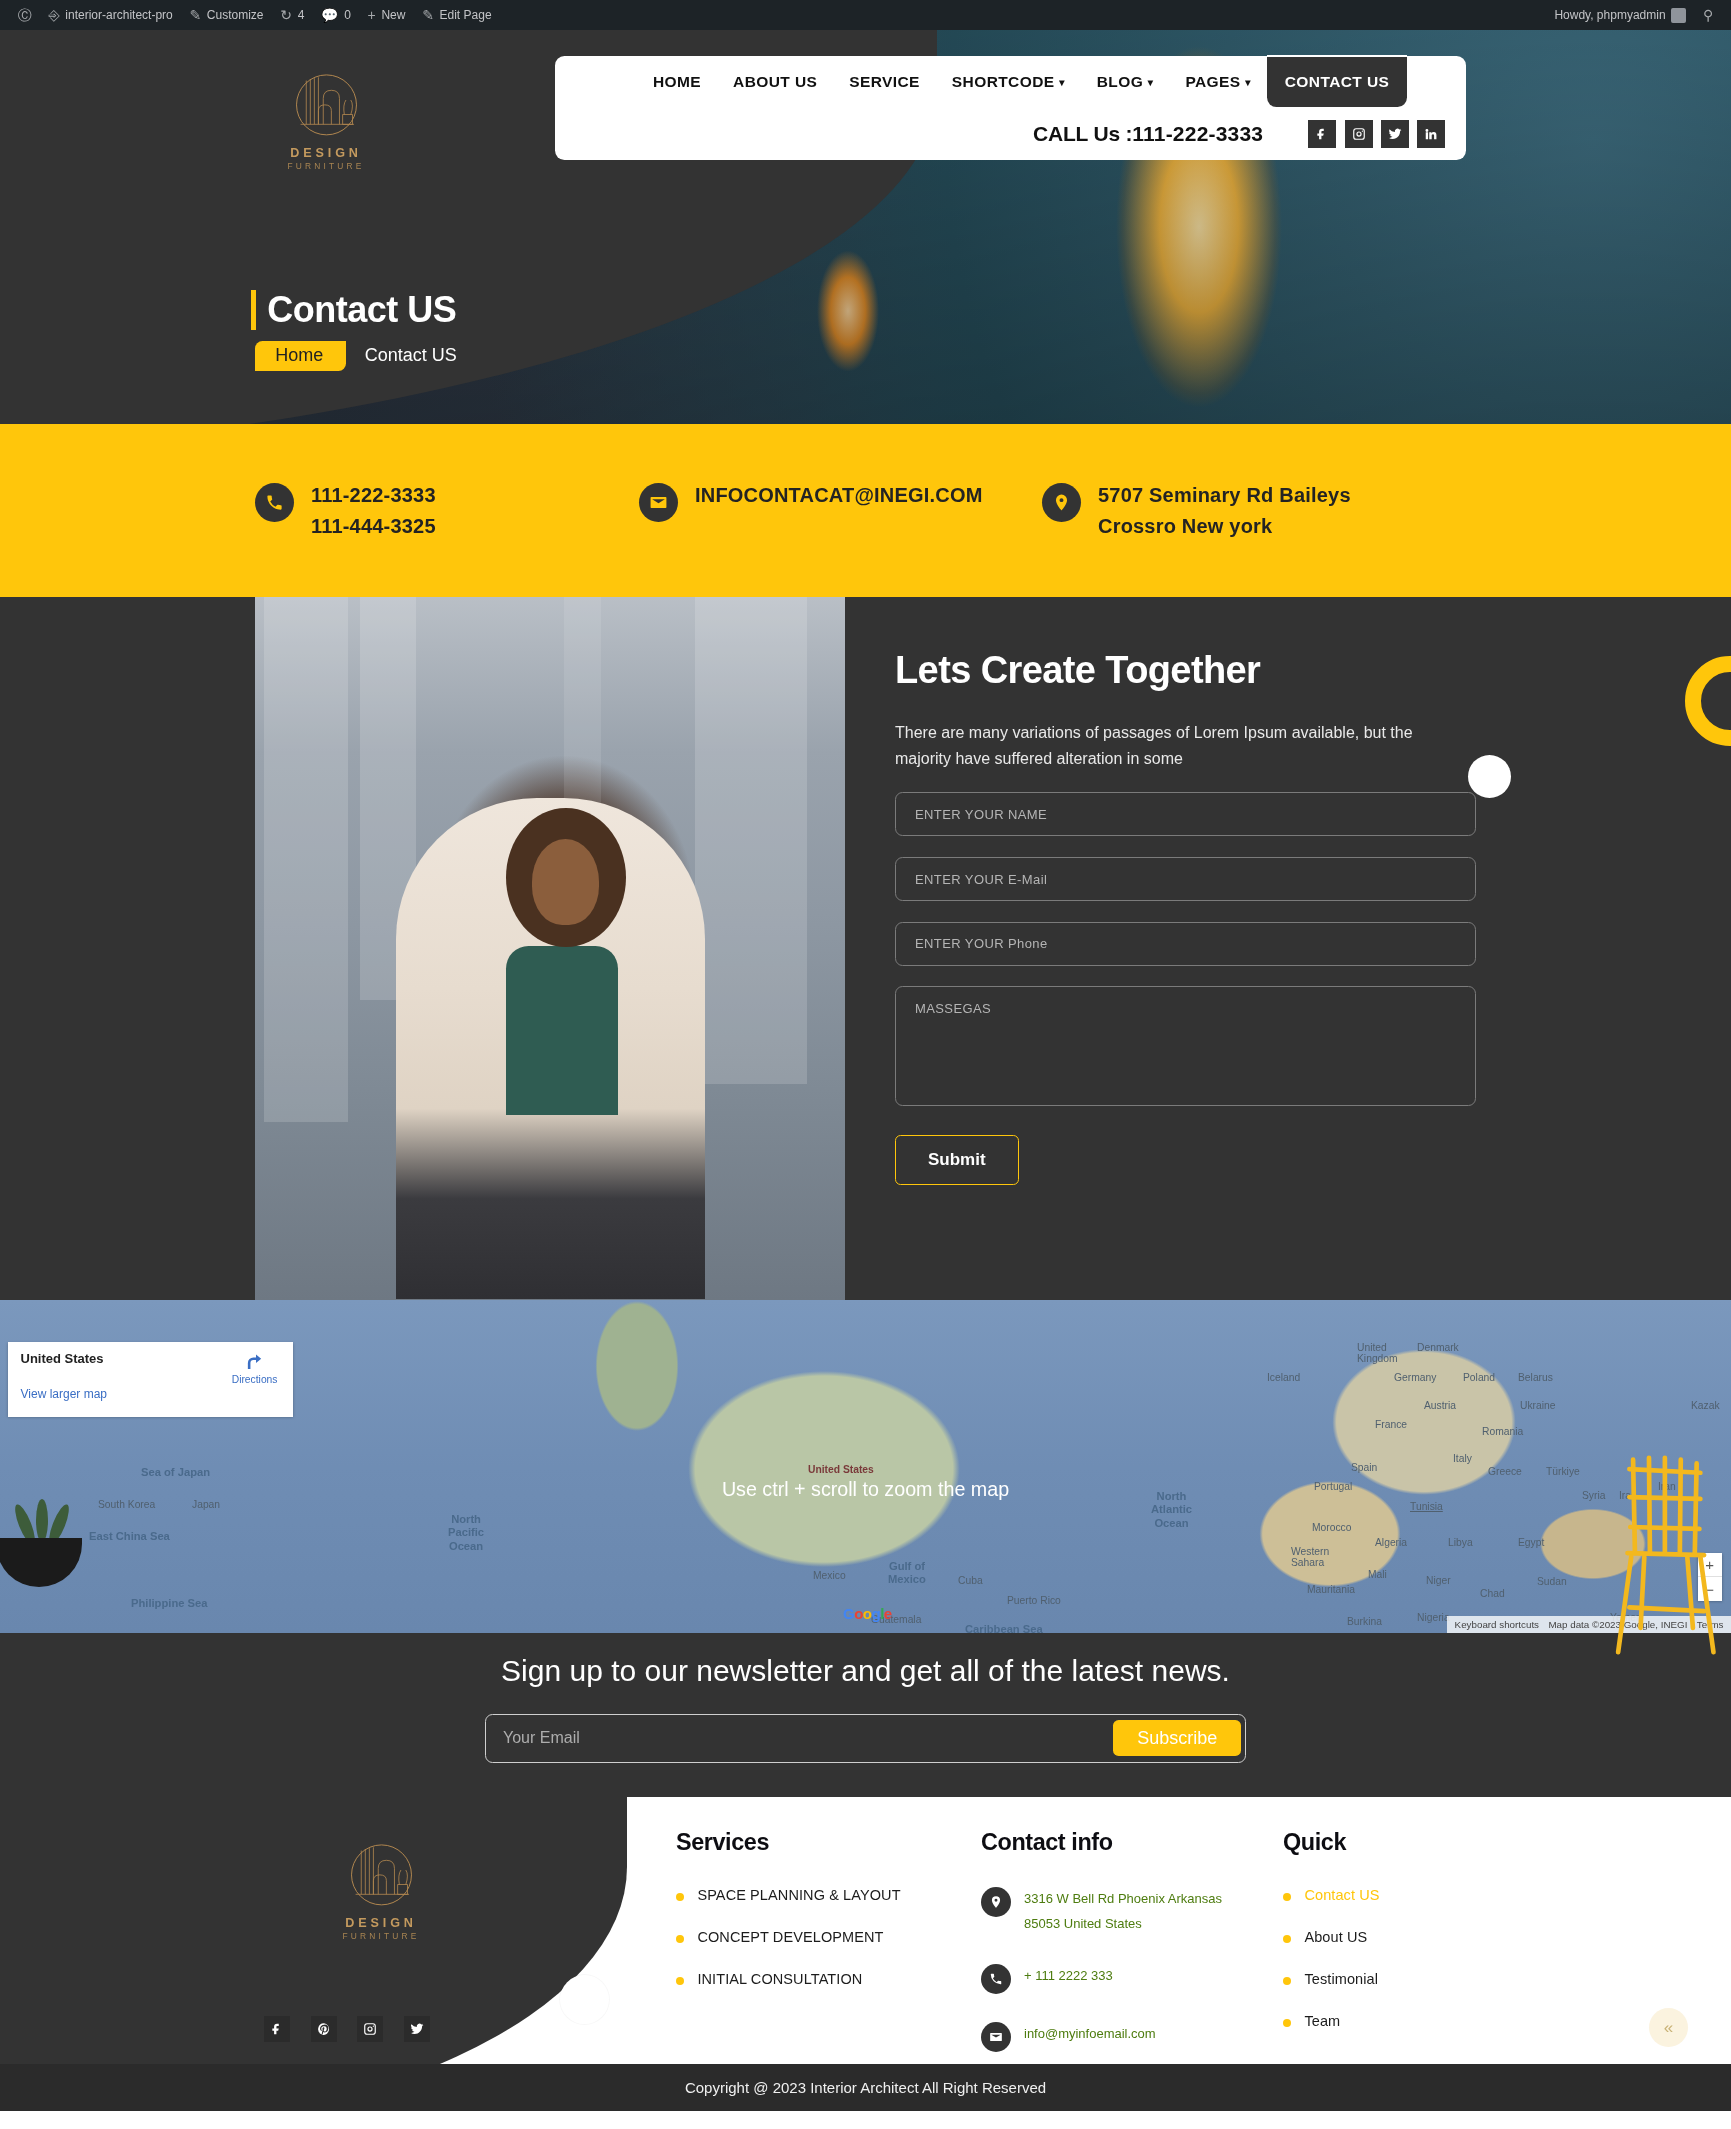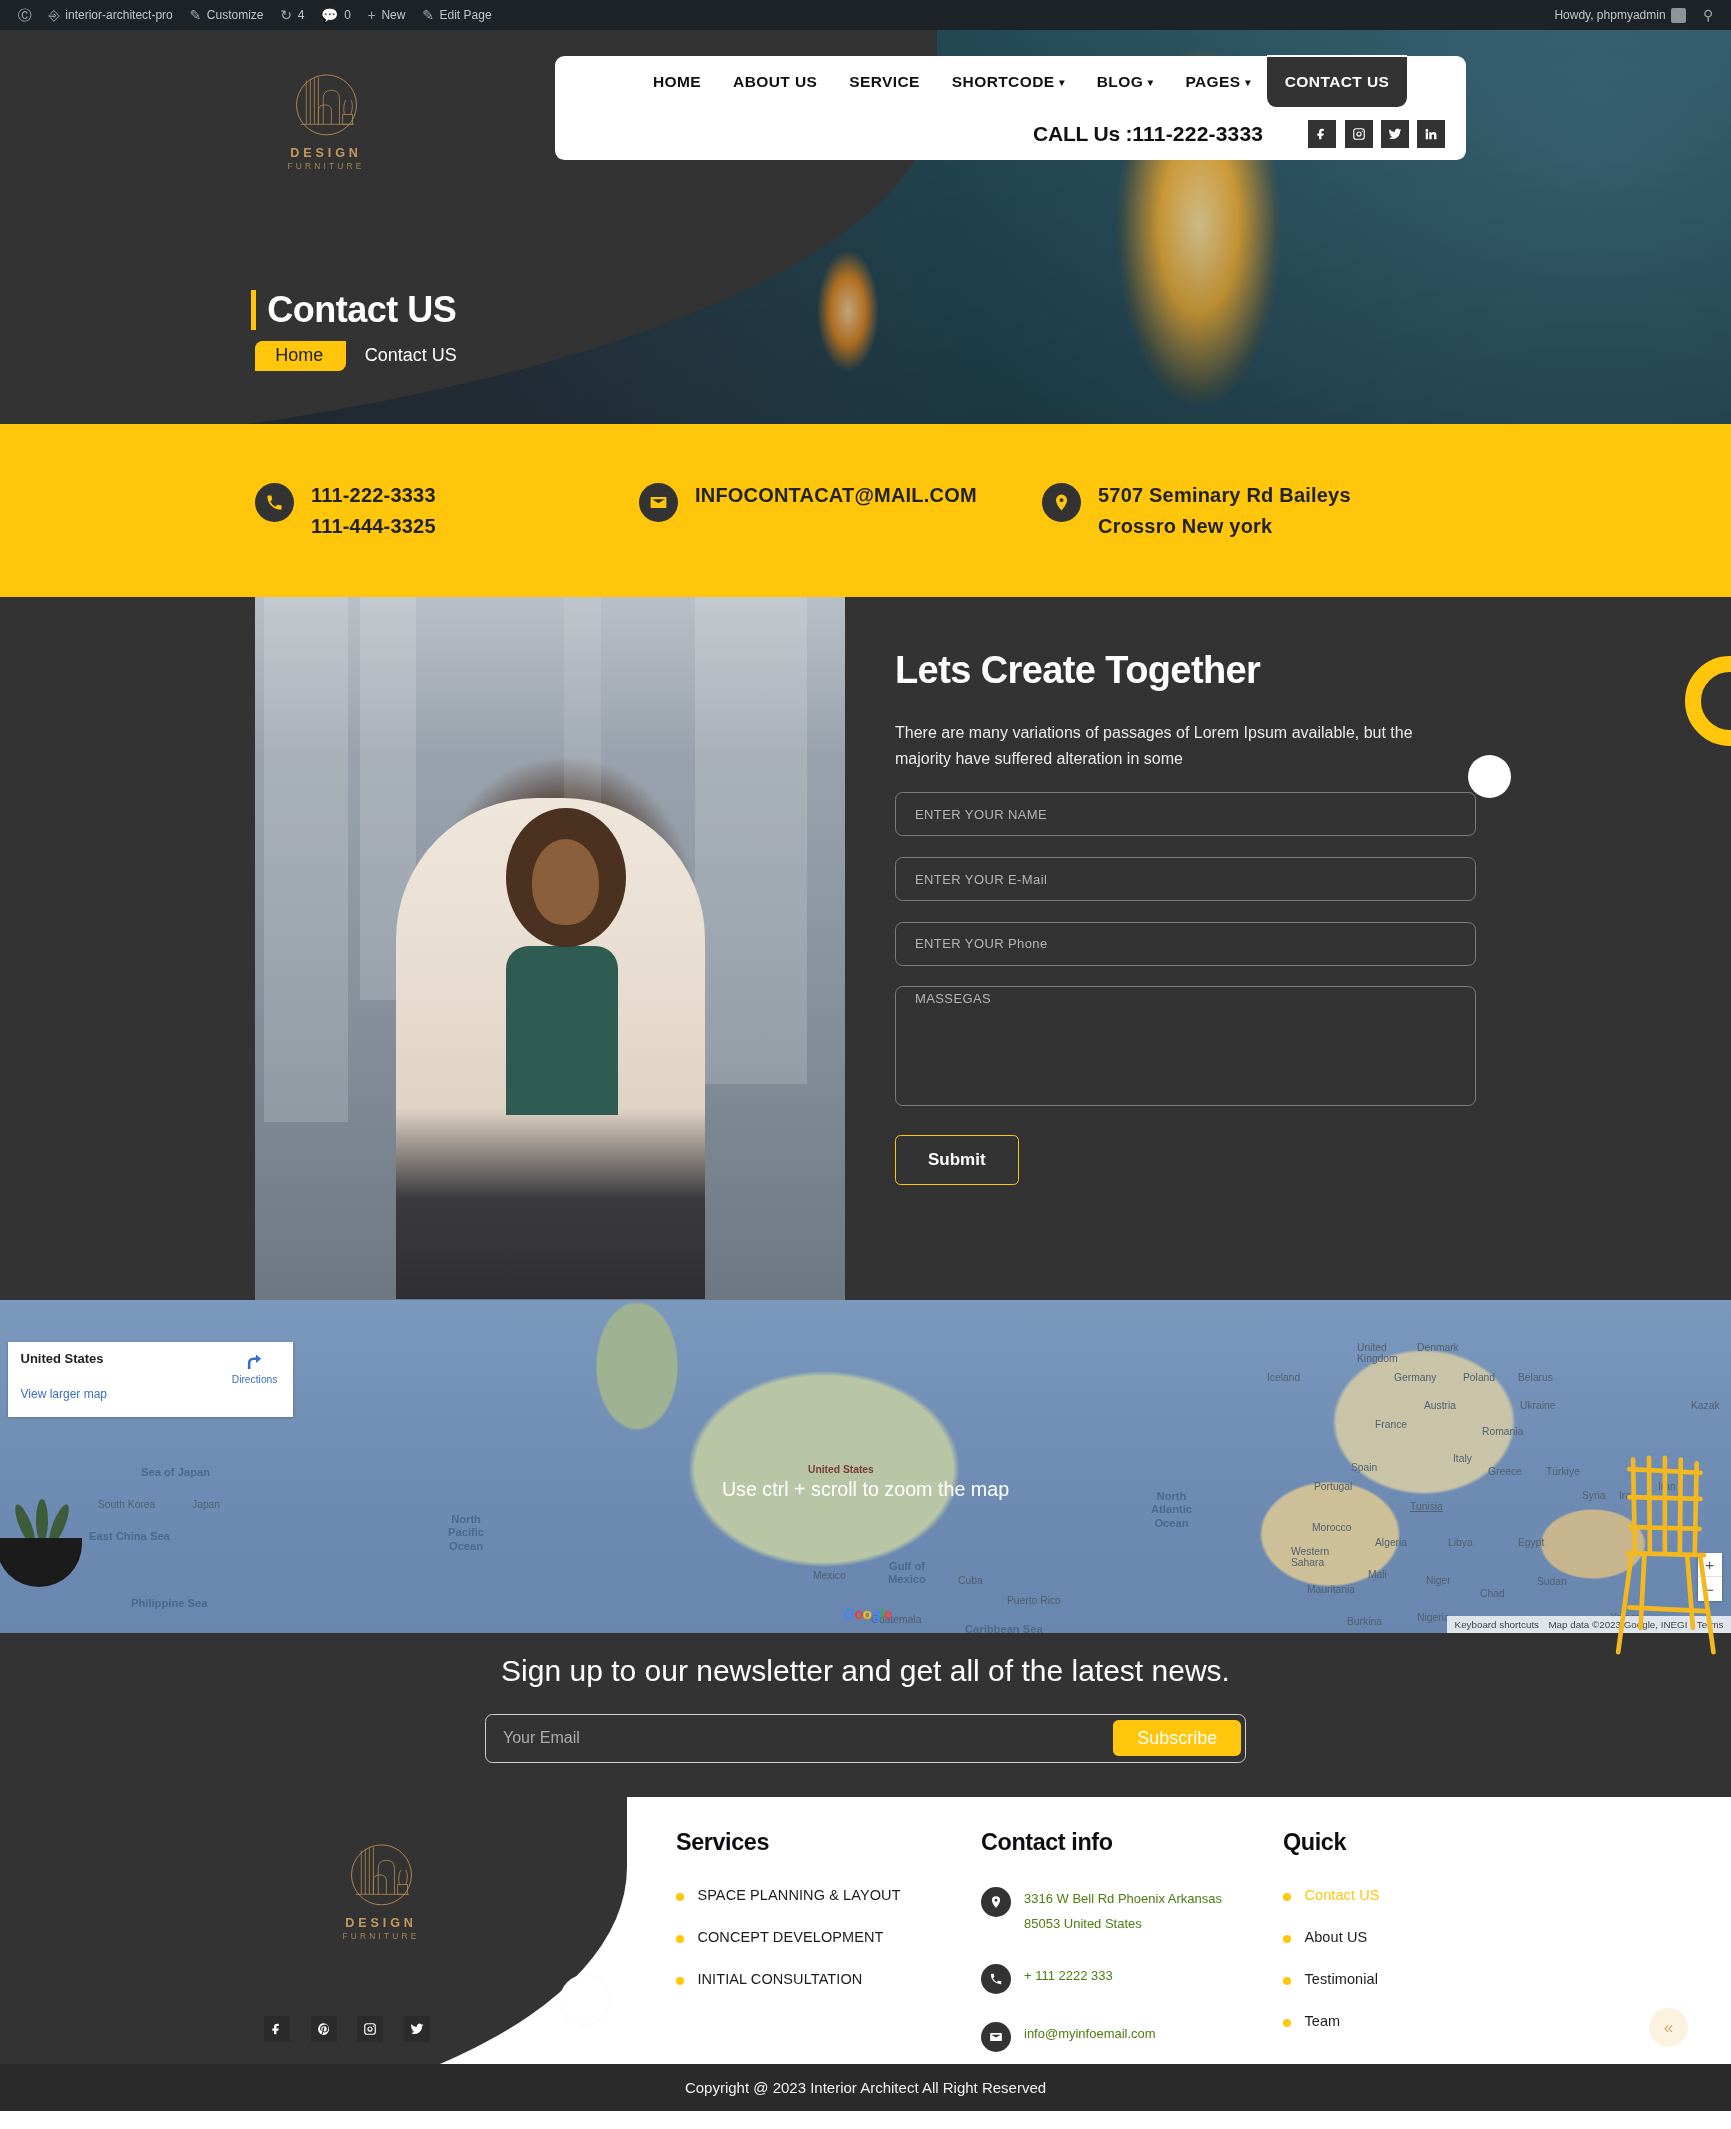--- a/index.html
+++ b/index.html
@@ -137,21 +137,21 @@
   .form-col { position: absolute; left: 895px; top: 52px; width: 581px; }
   .form-h2 { font-size: 38px; font-weight: 700; color: #fff; letter-spacing: -0.6px; }
   .form-p { margin-top: 28px; font-size: 16px; color: #e9e9e9; line-height: 1.62; width: 562px; }
   .field {
     margin-top: 20.6px; width: 581px; height: 44px; border: 0.9px solid #7b7b7b;
     border-radius: 7.5px; background: transparent; color: #bdbdbd;
     font-size: 13px; padding: 0 19px; font-family: "Liberation Sans", sans-serif;
     letter-spacing: 0.4px;
   }
   .field::placeholder { color: #b5b5b5; letter-spacing: 0.4px; }
-  textarea.field { height: 120px; padding-top: 4px; resize: none; }
+  textarea.field { height: 120px; padding-top: 14px; resize: none; }
   .submit-btn {
     margin-top: 26px; background: transparent; border: 1.9px solid #FFC60B;
     border-radius: 5.6px; color: #fff; font-size: 17px; font-weight: 700;
     padding: 14px 32px; font-family: "Liberation Sans", sans-serif; cursor: pointer;
   }
   .deco-dot {
     position: absolute; left: 1468px; top: 755px; width: 43px; height: 43px;
     border-radius: 50%; background: #fff; z-index: 6;
   }
   .deco-ring {
@@ -429,21 +429,21 @@
         <div>111-222-3333</div>
         <div>111-444-3325</div>
       </div>
     </div>
     <div class="yb-item mail">
       <span class="circ">
         <svg viewBox="0 0 24 24">
             <path d="M3 5h18a1 1 0 0 1 1 1v12a1 1 0 0 1-1 1H3a1 1 0 0 1-1-1V6a1 1 0 0 1 1-1zm9 8 8-5H4z"></path>
           </svg>
       </span>
-      <div class="yb-txt">INFOCONTACAT@MAIL.COM</div>
+      <div class="yb-txt">INFOCONTACAT@INEGI.COM</div>
     </div>
     <div class="yb-item addr">
       <span class="circ">
         <svg viewBox="0 0 24 24">
             <path d="M12 2a7 7 0 0 0-7 7c0 5 7 13 7 13s7-8 7-13a7 7 0 0 0-7-7zm0 9.5A2.5 2.5 0 1 1 14.5 9 2.5 2.5 0 0 1 12 11.5z"></path>
           </svg>
       </span>
       <div class="yb-txt">
         <div>5707 Seminary Rd Baileys</div>
         <div>Crossro New york</div>

